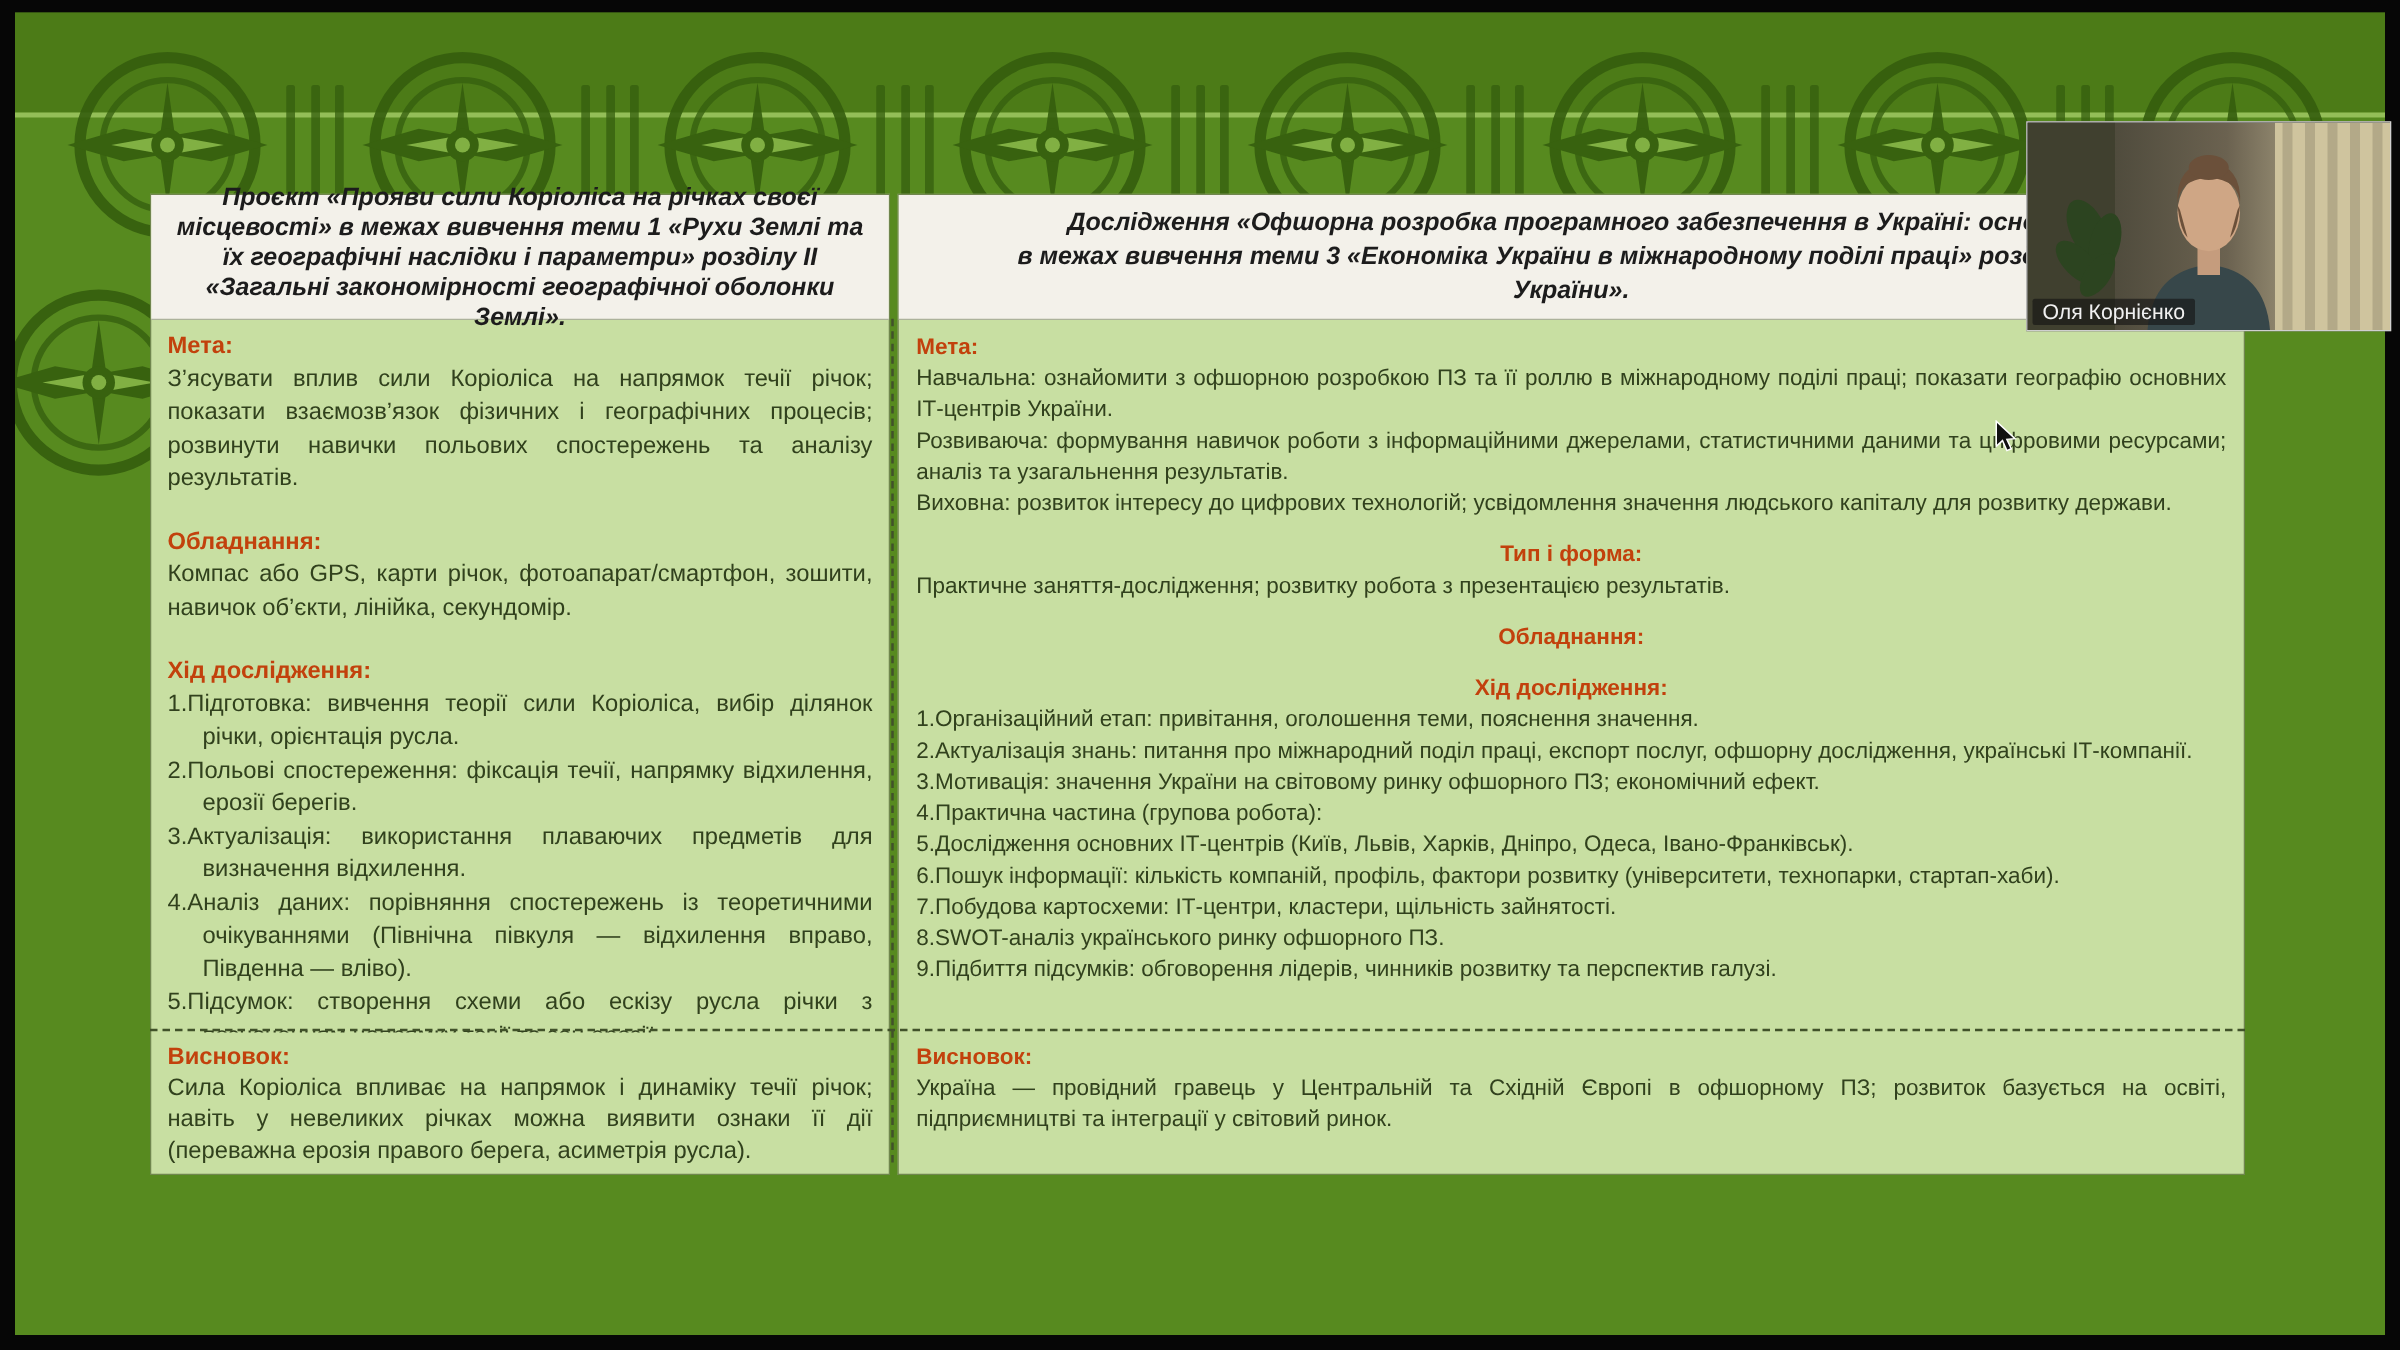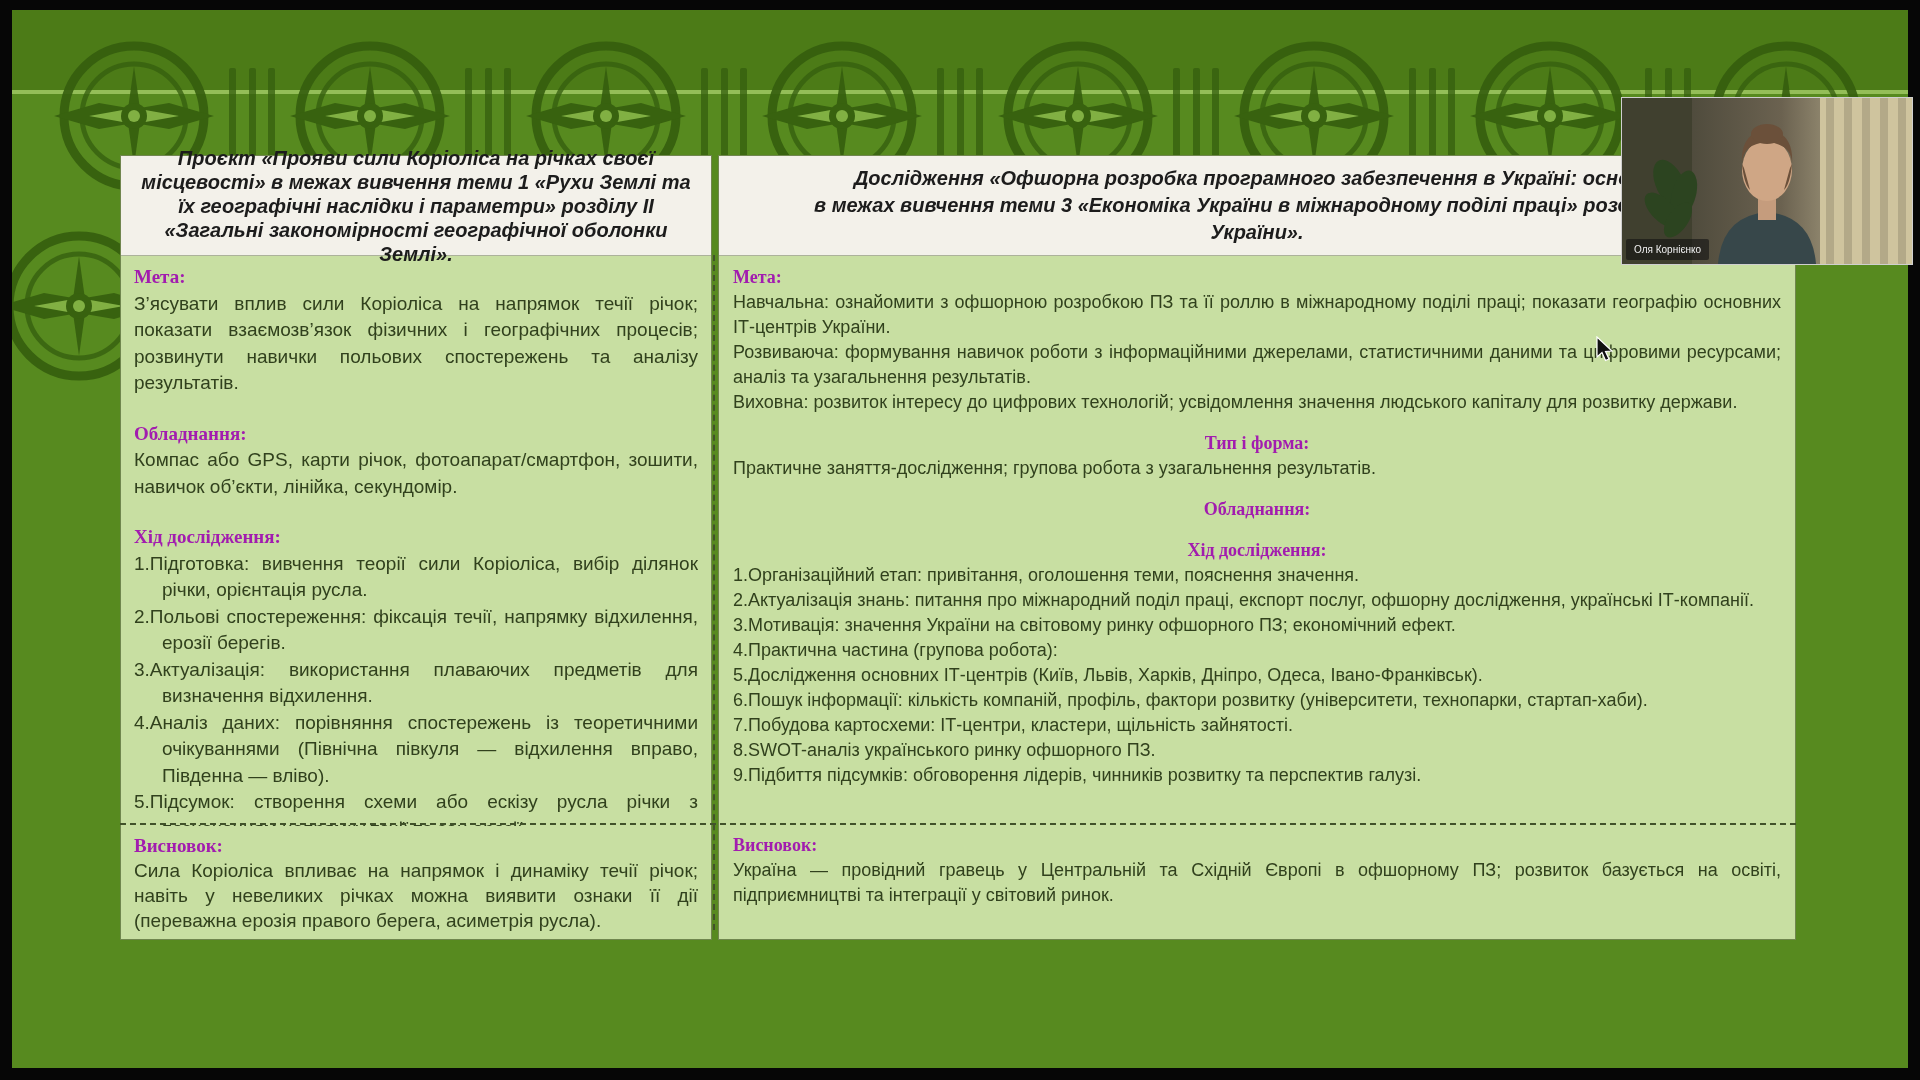--- a/index.html
+++ b/index.html
@@ -26,38 +26,38 @@
        text-align:center;box-sizing:border-box;border-bottom:1px solid rgba(40,60,10,.35);}
   .col-left .col-header{font-size:20px;line-height:24px;padding:4px 14px;}
   .col-right .col-header{font-size:20px;line-height:27px;padding:4px 10px;}
   .col-right .col-header div{white-space:nowrap;}
   .col-body{box-sizing:border-box;overflow:hidden;}
   .col-left .col-body{height:570px;padding:8px 13px 0 13px;font-size:19px;line-height:26.5px;color:#31411d;}
   .col-right .col-body{height:570px;padding:9px 14px 0 14px;font-size:18px;line-height:25px;color:#31411d;}
   .col-concl{box-sizing:border-box;overflow:hidden;}
   .col-left .col-concl{height:113px;padding:7px 13px 0 13px;font-size:19px;line-height:25px;color:#31411d;}
   .col-right .col-concl{height:113px;padding:7px 14px 0 14px;font-size:18px;line-height:25px;color:#31411d;}
-  .h{font-weight:bold;color:#a21caf;margin:0;font-family:Liberation Serif, serif;}
+  .h{font-weight:bold;color:#c2410c;margin:0;}
   .gap-l{margin-top:24px;}
   .gap-r{margin-top:16px;text-align:center;}
   p.t{margin:0;text-align:justify;}
   .col-right p.t{text-align:justify;}
   ol.steps{margin:0;padding:0;list-style:none;counter-reset:n;}
   ol.steps li{counter-increment:n;padding-left:28px;text-indent:-28px;text-align:justify;}
   ol.steps li::before{content:counter(n) ".";}
   .vdash{position:absolute;left:701px;top:245px;height:675px;width:0;
          border-left:2px dashed #41522a;}
   .hdash{position:absolute;left:108px;top:813px;width:1676px;height:0;
          border-top:2px dashed #41522a;}
 
   
   .webcam{position:absolute;left:1621px;top:97px;width:292px;height:168px;
           border:1px solid #cfcfcf;box-sizing:border-box;background:#3d3d33;overflow:hidden;}
   .nametag{position:absolute;left:4px;bottom:4px;background:rgba(20,20,20,.62);
-           color:#f0f0f0;font-size:10px;line-height:17px;padding:2px 8px;border-radius:2px;}
+           color:#f0f0f0;font-size:17px;line-height:17px;padding:2px 8px;border-radius:2px;}
 
   
   .cursor{position:absolute;left:1596px;top:336px;width:18px;height:26px;}
 </style>
 </head>
 <body>
 
 <div class="stage">
 
   <div class="slide">
@@ -169,21 +169,21 @@
         <div>Дослідження «Офшорна розробка програмного забезпечення в Україні: основні</div>
         <div>в межах вивчення теми 3 «Економіка України в міжнародному поділі праці» розділу IV «</div>
         <div>України».</div>
       </header>
       <div class="col-body">
         <p class="h">Мета:</p>
         <p class="t">Навчальна: ознайомити з офшорною розробкою ПЗ та її роллю в міжнародному поділі праці; показати географію основних ІТ-центрів України.</p>
         <p class="t">Розвиваюча: формування навичок роботи з інформаційними джерелами, статистичними даними та цифровими ресурсами; аналіз та узагальнення результатів.</p>
         <p class="t">Виховна: розвиток інтересу до цифрових технологій; усвідомлення значення людського капіталу для розвитку держави.</p>
         <p class="h gap-r">Тип і форма:</p>
-        <p class="t">Практичне заняття-дослідження; групова робота з узагальнення результатів.</p>
+        <p class="t">Практичне заняття-дослідження; розвитку робота з презентацією результатів.</p>
         <p class="h gap-r">Обладнання:</p>
         <p class="h gap-r">Хід дослідження:</p>
         <ol class="steps">
           <li>Організаційний етап: привітання, оголошення теми, пояснення значення.</li>
           <li>Актуалізація знань: питання про міжнародний поділ праці, експорт послуг, офшорну дослідження, українські ІТ-компанії.</li>
           <li>Мотивація: значення України на світовому ринку офшорного ПЗ; економічний ефект.</li>
           <li>Практична частина (групова робота):</li>
           <li>Дослідження основних ІТ-центрів (Київ, Львів, Харків, Дніпро, Одеса, Івано-Франківськ).</li>
           <li>Пошук інформації: кількість компаній, профіль, фактори розвитку (університети, технопарки, стартап-хаби).</li>
           <li>Побудова картосхеми: ІТ-центри, кластери, щільність зайнятості.</li>

